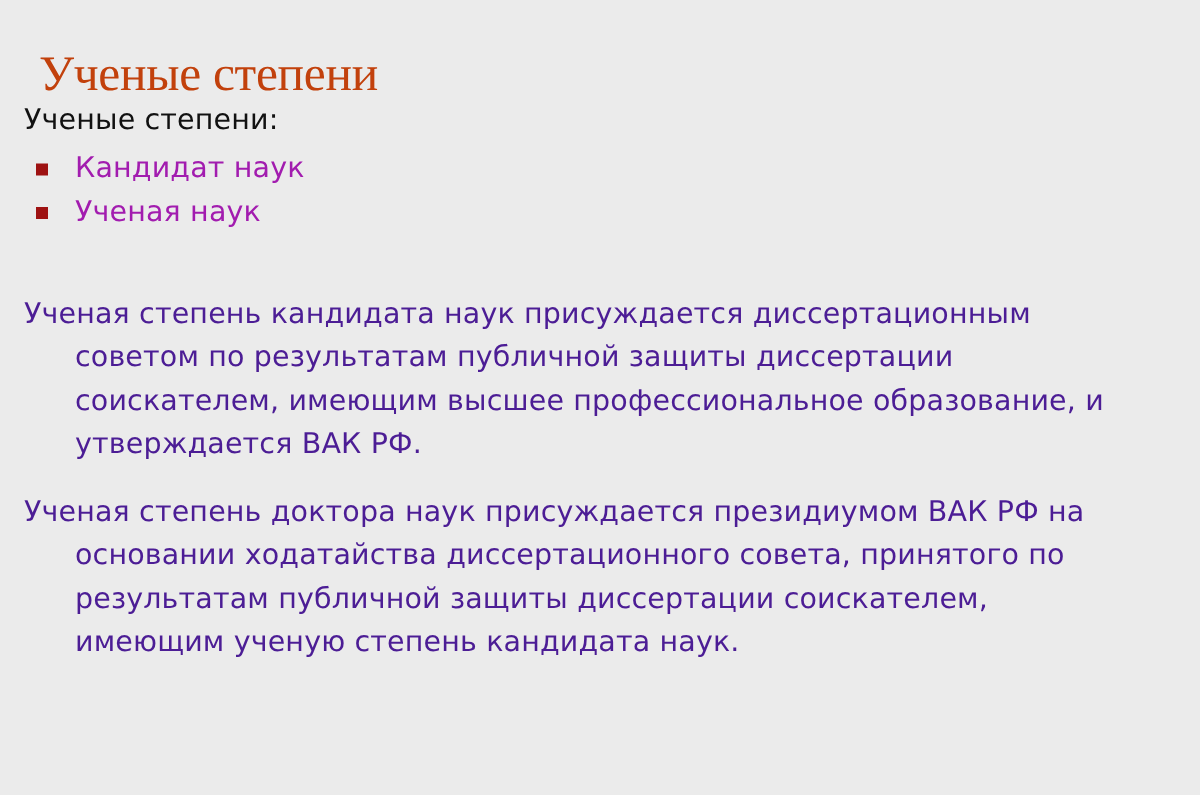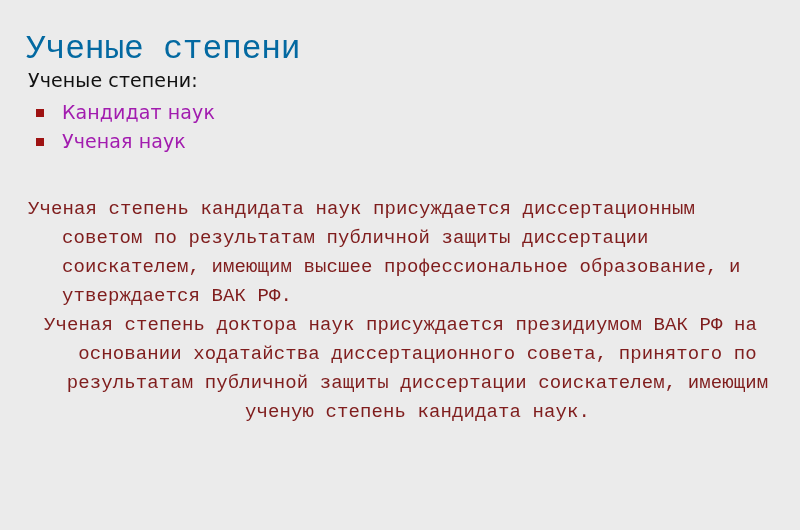--- a/index.html
+++ b/index.html
@@ -22,34 +22,34 @@
     height: 530px;
     background: #ebebeb;
     box-sizing: border-box;
   }
 
   
   .slide-title {
     position: absolute;
     left: 26px;
     top: 7px;
-    font-family: Liberation Mono, monospace;
+    font-family: Liberation Serif, serif;
     font-size: 33px;
     font-weight: 400;
     line-height: 42px;
-    color: #0369a1;
+    color: #c2410c;
     letter-spacing: -0.2px;
     white-space: nowrap;
     text-align: right;
   }
 
   
   .body-block {
     position: absolute;
-    left: 28px;
+    left: 16px;
     top: 68px;
     width: 745px;
   }
 
   .lead-line {
     font-size: 19px;
     line-height: 25px;
     color: #111111;
     margin: 0 0 5px 0;
     letter-spacing: 0.1px;
@@ -79,31 +79,29 @@
     display: block;
   }
 
   
   .para-group {
     margin-top: 39px;
   }
   .para {
     font-size: 19px;
     line-height: 29px;
-    color: #7f1d1d;
+    color: #4c1d95;
     margin: 0;
     padding-left: 34px;
     text-indent: -34px;
     letter-spacing: 0.1px;
     max-width: 730px;
-    font-family: Liberation Mono, monospace;
   }
   .para + .para {
-    margin-top: 0;
-    text-align: center;
+    margin-top: 16px;
   }
 </style>
 </head>
 <body>
 
 <div class="slide">
 
   <h1 class="slide-title">Ученые степени</h1>
 
   <div class="body-block">

